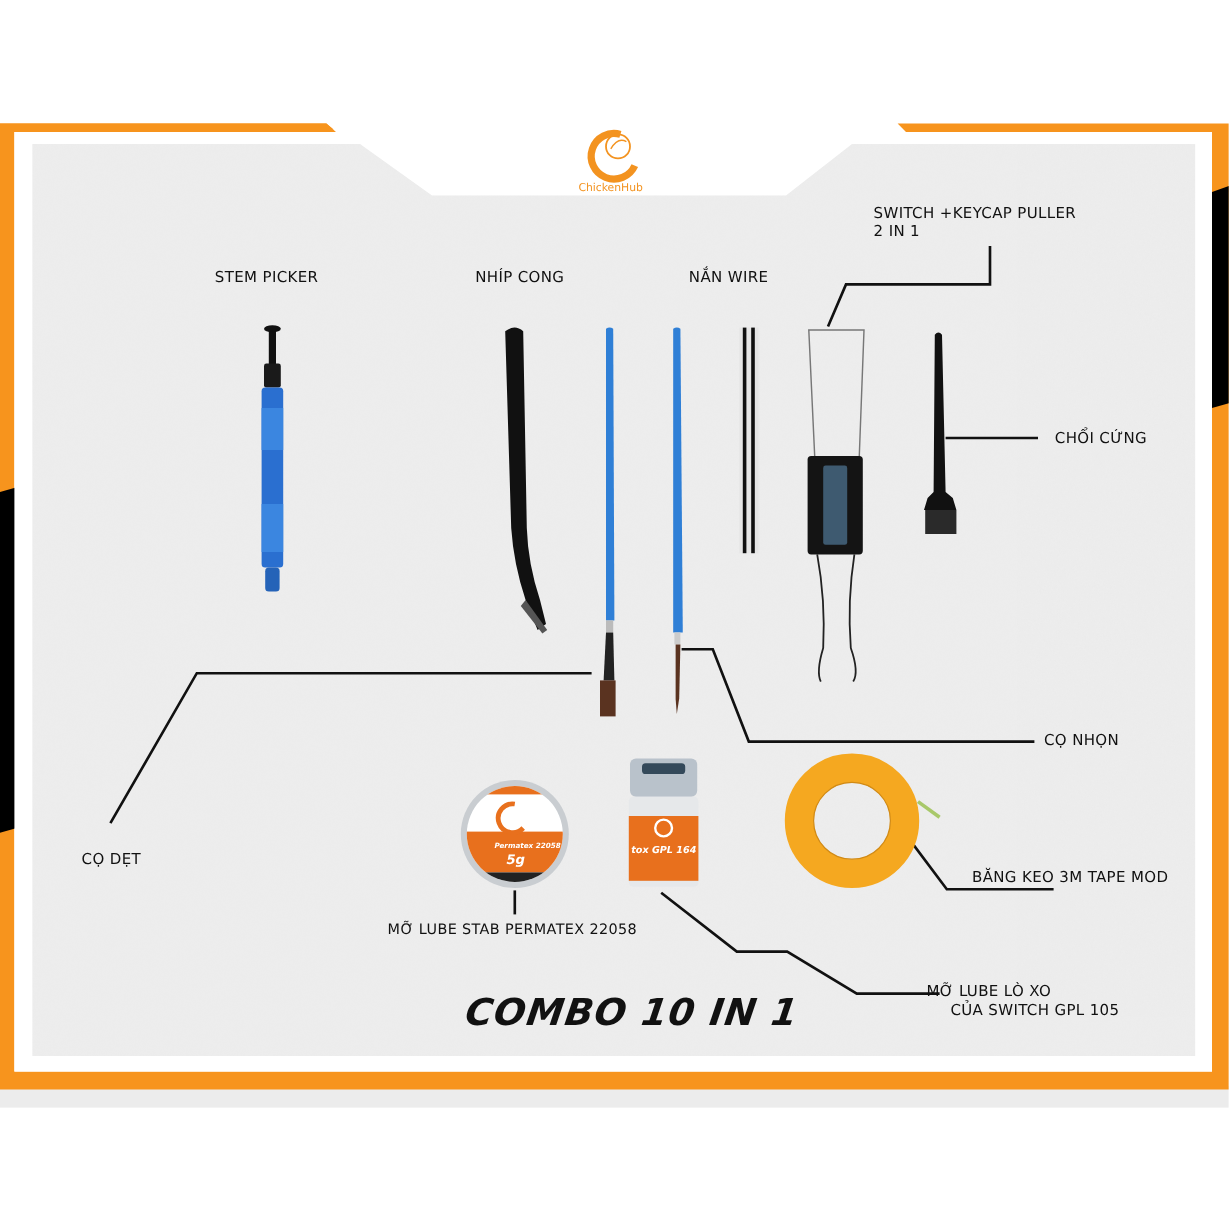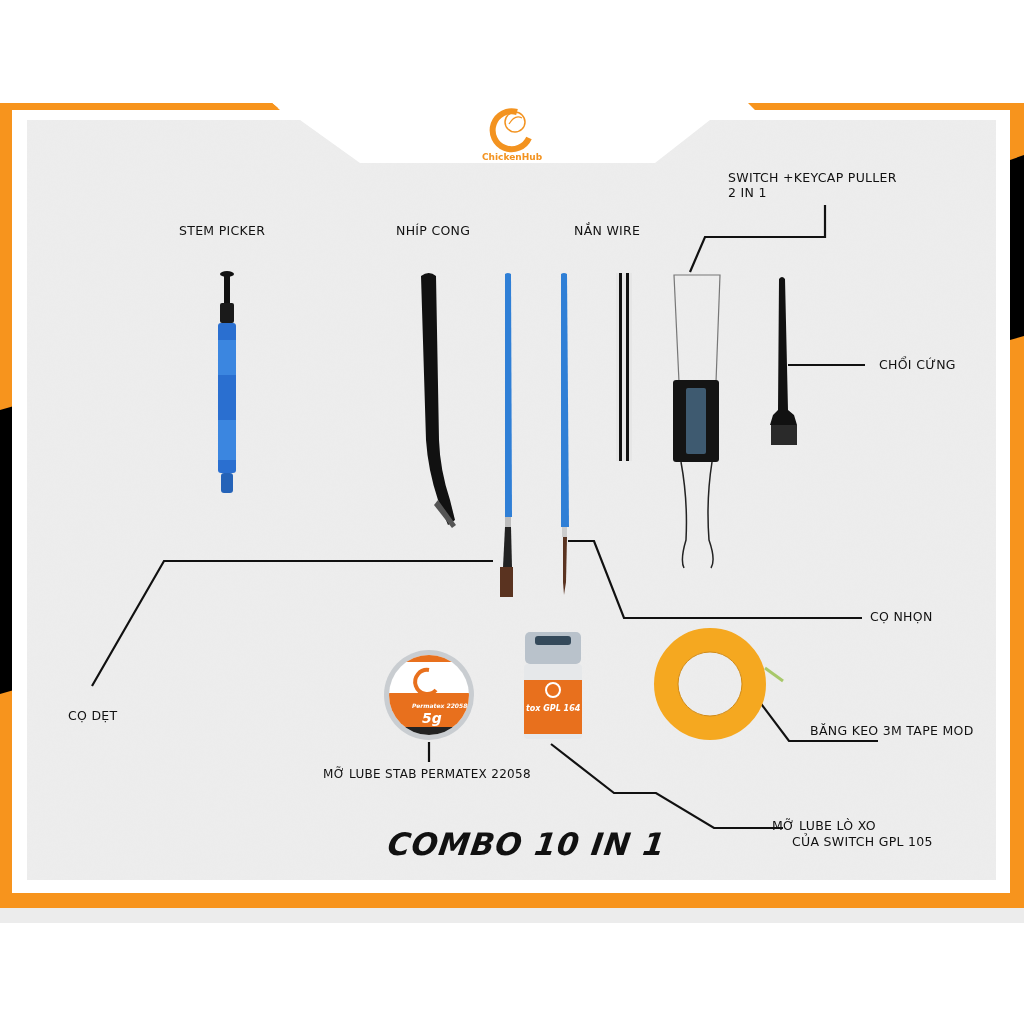--- a/index.html
+++ b/index.html
@@ -2,21 +2,21 @@
 <html><head>
   <meta charset="utf-8">
   <style>
     html, body { margin:0; padding:0; }
     body { width:1024px; height:1024px; position:relative; overflow:hidden; background:#ffffff; font-family:"DejaVu Sans", sans-serif; }
     .abs { position:absolute; }
     #stage { position:absolute; left:0; top:0; width:1024px; height:1024px; }
     .label { position:absolute; font-family:"DejaVu Sans", sans-serif; font-size:12.5px; color:#111; letter-spacing:0.3px; white-space:nowrap; text-transform:uppercase;text-align:right; }
     .center { text-align:left; }
     .combo { position:absolute; left:388px; top:826px; font-family:"DejaVu Sans", sans-serif; font-weight:bold; font-style:italic; font-size:31px; color:#111; letter-spacing:1px; transform:skewX(-8deg); }
-    .brand { position:absolute; left:482px; top:152px; font-family:"DejaVu Sans", sans-serif; font-weight:bold; font-size:9px; color:#f39320; }
+    .brand { position:absolute; left:482px; top:152px; font-family:"DejaVu Sans", sans-serif; font-weight:normal; font-size:9px; color:#f39320; }
   </style>
 </head>
 <body>
 
 <div id="stage">
   <svg class="abs" style="left:0;top:0" width="1024" height="1024" viewBox="0 0 1024 1024">
     <defs>
       <filter id="paper" x="0" y="0" width="100%" height="100%">
         <feTurbulence type="fractalNoise" baseFrequency="0.9 0.25" numOctaves="3" seed="4" result="n"></feTurbulence>
         <feColorMatrix in="n" type="matrix" values="0 0 0 0 0.88  0 0 0 0 0.88  0 0 0 0 0.88  0 0 0 0.35 0" result="c"></feColorMatrix>
@@ -149,17 +149,17 @@
   <div class="label center" style="left:728px;top:185px;width:196px">2 IN 1</div>
   <div class="label" style="left:879px;top:357px">CHỔI CỨNG</div>
   <div class="label" style="left:870px;top:609px">CỌ NHỌN</div>
   <div class="label" style="left:68px;top:708px">CỌ DẸT</div>
   <div class="label" style="left:810px;top:723px">BĂNG KEO 3M TAPE MOD</div>
   <div class="label" style="left:323px;top:767px;font-size:12px">MỠ LUBE STAB PERMATEX 22058</div>
   <div class="label center" style="left:772px;top:818px;width:160px">MỠ LUBE LÒ XO</div>
   <div class="label center" style="left:792px;top:834px;width:160px">CỦA SWITCH GPL 105</div>
 
   <div class="abs" style="left:412px;top:702px;width:36px;font-size:6px;font-weight:bold;font-style:italic;color:#fff;white-space:nowrap">Permatex 22058</div>
-  <div class="abs" style="left:422px;top:710px;font-size:14px;font-weight:bold;font-style:italic;color:#fff">5g</div>
+  <div class="abs" style="left:422px;top:710px;font-size:11px;font-weight:bold;font-style:italic;color:#fff">5g</div>
   <div class="abs" style="left:526px;top:704px;font-size:8px;font-weight:bold;font-style:italic;color:#fff;white-space:nowrap">tox GPL 164</div>
 
   <div class="combo">COMBO 10 IN 1</div>
 </div>
 
 </body></html>

